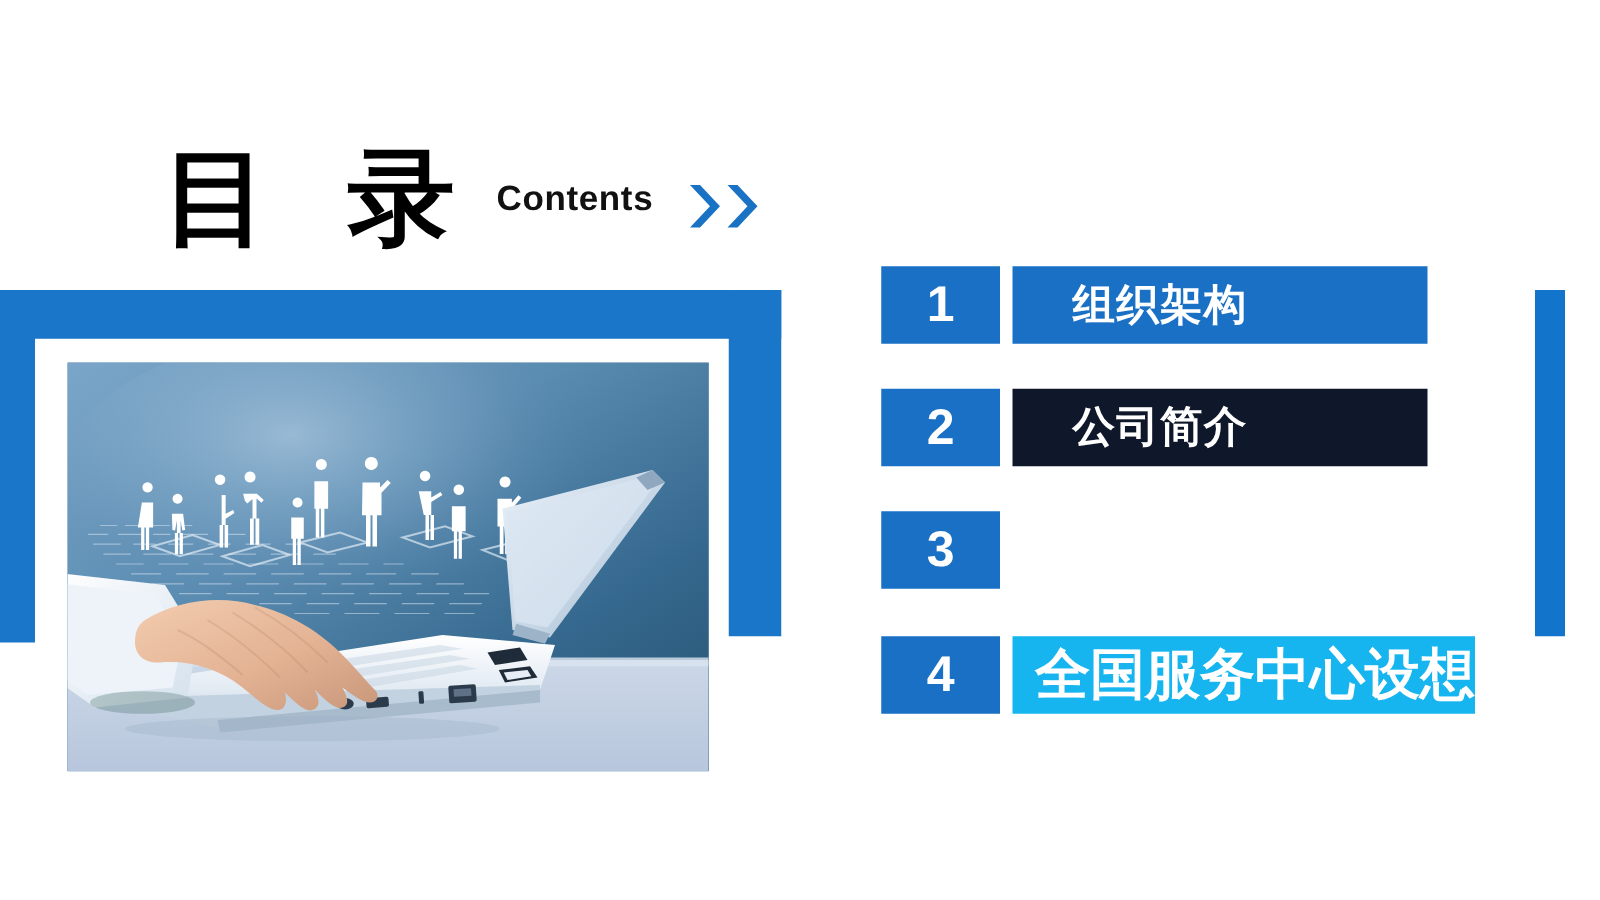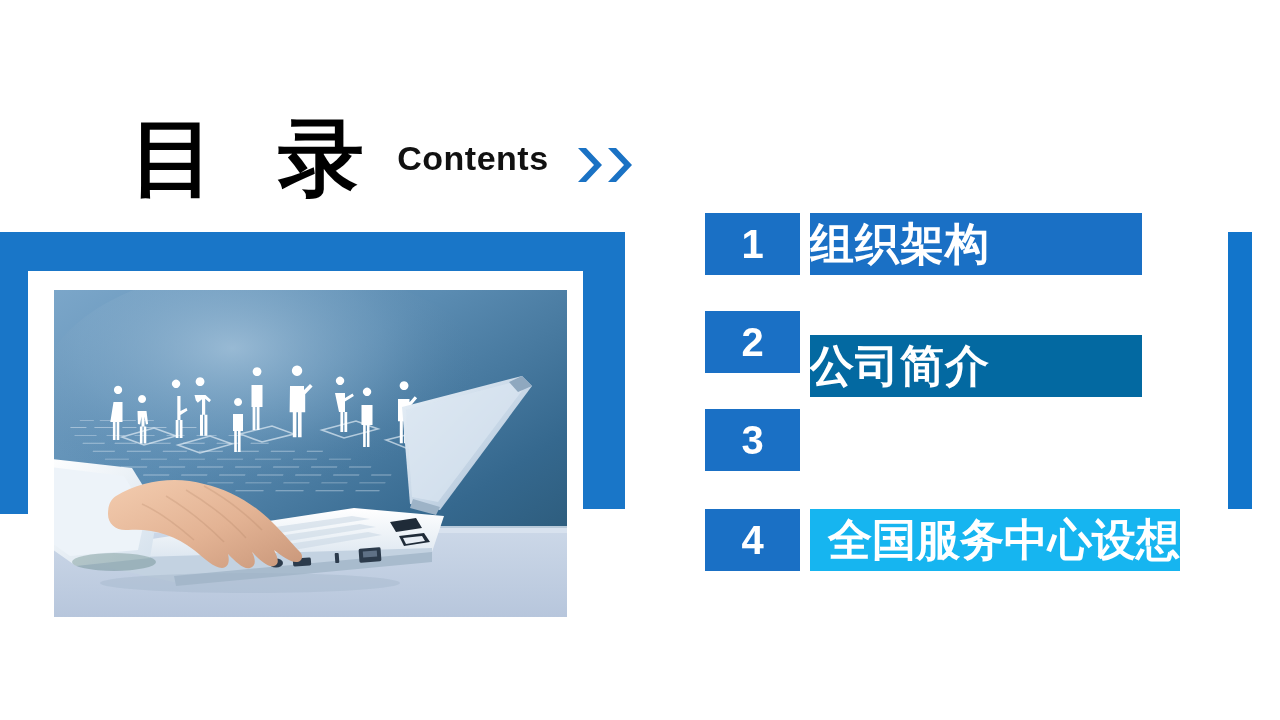--- a/index.html
+++ b/index.html
@@ -40,21 +40,21 @@
     line-height: 84px;
     font-weight: bold;
     color: #000000;
     letter-spacing: 16px;
     white-space: nowrap;
     font-family: "DejaVu Sans", "Liberation Sans", sans-serif;
     transform: scaleX(1.02);
     transform-origin: left center;
   }
   .title-en {
-    font-size: 34px;
+    font-size: 28px;
     line-height: 33px;
     font-weight: bold;
     color: #111111;
     letter-spacing: 0.5px;
     white-space: nowrap;
     margin-left: 22px;
     margin-top: 0;
     font-family: "Liberation Sans", sans-serif;
   }
   .chevrons {
@@ -151,23 +151,24 @@
     font-weight: bold;
     line-height: 1;
     font-family: "Liberation Sans", sans-serif;
   }
   .label-box {
     margin-left: 10px;
     flex: 1 1 auto;
     height: 62px;
     display: flex;
     align-items: center;
+    padding-left: 48px;
     box-sizing: border-box;
     color: #ffffff;
-    font-size: 44px;
+    font-size: 34px;
     font-weight: bold;
     letter-spacing: 1px;
     line-height: 1;
     white-space: nowrap;
     font-family: "DejaVu Sans", "Liberation Sans", sans-serif;
   }
   .label-box.tight {
     padding-left: 18px;
     font-size: 44px;
     letter-spacing: 0px;
@@ -400,21 +401,21 @@
 
   <div class="menu">
 
     <div class="menu-row r0">
       <div class="num-box" style="background: rgb(26, 112, 197);">1</div>
       <div class="label-box" style="background: rgb(26, 112, 197);">组织架构</div>
     </div>
 
     <div class="menu-row r1">
       <div class="num-box" style="background: rgb(26, 112, 197);">2</div>
-      <div class="label-box" style="background: #0369a1; margin-top: 24px;">公司简介</div>
+      <div class="label-box" style="background: #0f172a;">公司简介</div>
     </div>
 
     <div class="menu-row r2">
       <div class="num-box" style="background: rgb(26, 112, 197);">3</div>
     </div>
 
     <div class="menu-row r3">
       <div class="num-box" style="background: rgb(26, 112, 197);">4</div>
       <div class="label-box tight" style="background: rgb(22, 181, 240);">全国服务中心设想</div>
     </div>

